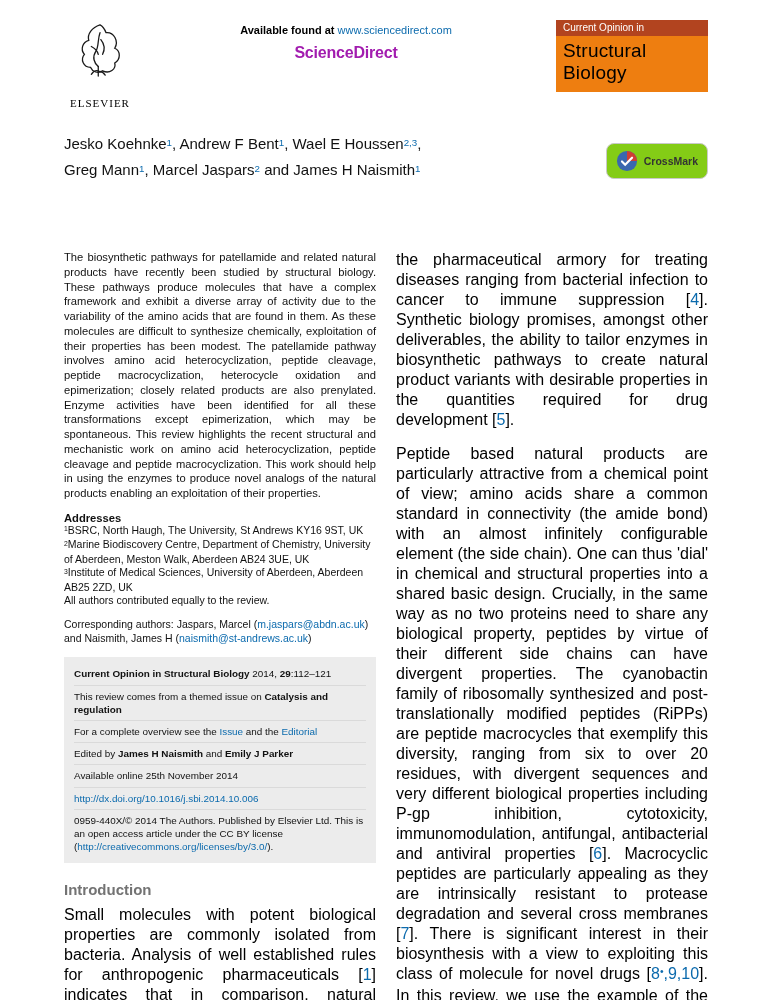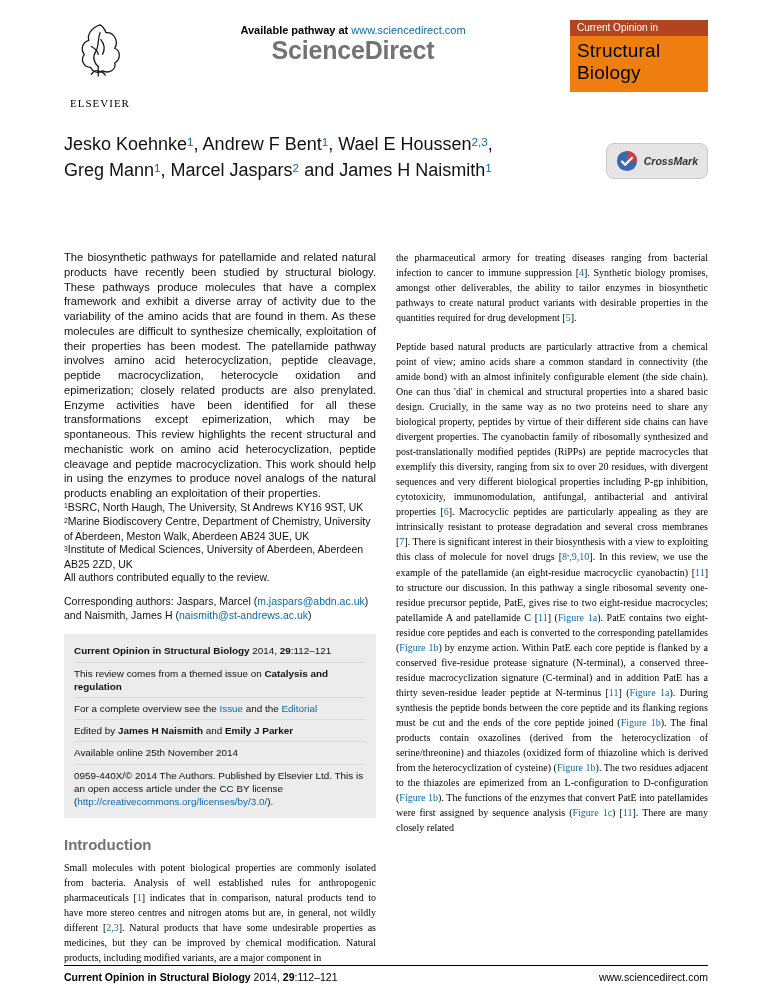--- a/index.html
+++ b/index.html
@@ -13,47 +13,47 @@
   .page{width:772px;height:1000px;margin:0 auto;background:#fff;padding:20px 64px 24px;
         display:flex;flex-direction:column;overflow:hidden;position:relative;}
 
   
   .header{display:flex;align-items:flex-start;}
   .elsevier{width:72px;flex:none;text-align:center;}
   .elsevier svg{width:52px;height:56px;display:block;margin:2px auto 0;}
   .elsevier-word{font-family:"Liberation Serif",serif;font-size:11px;letter-spacing:1px;color:#000;margin-top:19px;}
   .center-head{flex:1;text-align:center;padding-top:4px;}
   .avail{font-size:11px;color:#000;}
-  .sd-wordmark{font-size:25px;font-weight:700;color:#737373;letter-spacing:-0.2px;}
-  .badge{flex:none;width:138px;}
+  .sd-wordmark{margin-top:8px;font-size:16px;font-weight:700;color:#a21caf;letter-spacing:-0.2px;}
+  .badge{flex:none;width:152px;}
   .badge-top{background:var(--badge-top);color:#fff;font-size:10px;padding:2px 7px 3px;}
   .badge-main{background:var(--badge-main);color:#000000;font-size:19px;padding:4px 7px 8px;letter-spacing:0.2px;}
 
   
   .title-row{display:flex;align-items:flex-start;margin-top:16px;}
   .title-block{flex:1;min-width:0;}
   .article-title{font-size:19.5px;font-weight:700;color:#000;}
-  .authors{margin-top:7px;font-size:18px;line-height:24px;color:#111;}
+  .authors{margin-top:7px;font-size:15px;line-height:24px;color:#111;}
   .crossmark{flex:none;margin-left:16px;margin-top:18px;display:flex;align-items:center;gap:6px;
-             border:1px solid #c9c9c9;border-radius:8px;padding:6px 9px;background:#e5e5e5;font-style:italic;}
+             border:1px solid #c9c9c9;border-radius:8px;padding:6px 9px;background:#84cc16;}
   .crossmark svg{width:22px;height:22px;flex:none;}
   .crossmark-label{font-size:10.5px;color:#333;font-weight:600;}
 
   
   .columns{display:flex;gap:20px;margin-top:24px;}
   .col{flex:1;min-width:0;margin-top:42px;}
   .abstract{font-size:11.2px;line-height:14.75px;text-align:justify;color:#111;}
   .sec-h{font-size:11.2px;font-weight:700;margin-top:11px;}
   .addr-line{font-size:10.5px;line-height:13.5px;}
   .corr{margin-top:10px;font-size:10.5px;line-height:13.8px;}
   .infobox{margin-top:12px;background:var(--infobox);padding:6px 10px;font-size:9.9px;line-height:13.2px;}
   .infobox-entry{padding:4px 0;}
   .infobox-entry + .infobox-entry{border-top:1px solid #dadada;}
   .intro-h{margin-top:18px;font-size:15px;font-weight:700;color:#737373;}
-  .serif-p{font-family:Liberation Serif, serif;font-size:10px;line-height:15px;text-align:justify;color:#000;}
+  .serif-p{font-family:Liberation Sans, sans-serif;font-size:16px;line-height:20px;text-align:justify;color:#000;}
   .col-left .serif-p{margin-top:7px;}
   .col-right .serif-p + .serif-p{margin-top:14px;}
 
   
   .page-footer{margin-top:auto;border-top:1.6px solid #000;padding-top:5px;
                display:flex;justify-content:space-between;font-size:10.5px;color:#000;}
 
   
   .seg-link{color:var(--link);}
   .seg-bold{font-weight:700;}
@@ -75,21 +75,21 @@
           <path d="M20 28 C24 30 27 33 28 37"></path>
           <path d="M28 51 L28 62"></path>
           <path d="M28 56 C24 55 22 57 20 60"></path>
           <path d="M28 57 C32 56 34 58 36 61"></path>
         </g>
       </svg>
       <div class="elsevier-word">ELSEVIER</div>
     </div>
 
     <div class="center-head">
-      <div class="avail"><span class="seg-bold">Available pathway at </span><span class="seg-link">www.sciencedirect.com</span></div>
+      <div class="avail"><span class="seg-bold">Available found at </span><span class="seg-link">www.sciencedirect.com</span></div>
       <div class="sd-wordmark">ScienceDirect</div>
     </div>
 
     <div class="badge">
       <div class="badge-top">Current Opinion in</div>
       <div class="badge-main">Structural Biology</div>
     </div>
   </div>
 
   <div class="title-row">
@@ -107,35 +107,37 @@
       </svg>
       <span class="crossmark-label">CrossMark</span>
     </div>
   </div>
 
   <div class="columns">
 
     <div class="col col-left">
       <div class="abstract">The biosynthetic pathways for patellamide and related natural products have recently been studied by structural biology. These pathways produce molecules that have a complex framework and exhibit a diverse array of activity due to the variability of the amino acids that are found in them. As these molecules are difficult to synthesize chemically, exploitation of their properties has been modest. The patellamide pathway involves amino acid heterocyclization, peptide cleavage, peptide macrocyclization, heterocycle oxidation and epimerization; closely related products are also prenylated. Enzyme activities have been identified for all these transformations except epimerization, which may be spontaneous. This review highlights the recent structural and mechanistic work on amino acid heterocyclization, peptide cleavage and peptide macrocyclization. This work should help in using the enzymes to produce novel analogs of the natural products enabling an exploitation of their properties.</div>
 
+      <div class="sec-h">Addresses</div>
       <div>
         <div class="addr-line"><span class="seg-sup">1</span>BSRC, North Haugh, The University, St Andrews KY16 9ST, UK</div>
         <div class="addr-line"><span class="seg-sup">2</span>Marine Biodiscovery Centre, Department of Chemistry, University of Aberdeen, Meston Walk, Aberdeen AB24 3UE, UK</div>
         <div class="addr-line"><span class="seg-sup">3</span>Institute of Medical Sciences, University of Aberdeen, Aberdeen AB25 2ZD, UK</div>
         <div class="addr-line">All authors contributed equally to the review.</div>
       </div>
 
       <div class="corr">Corresponding authors: Jaspars, Marcel (<span class="seg-link">m.jaspars@abdn.ac.uk</span>) and Naismith, James H (<span class="seg-link">naismith@st-andrews.ac.uk</span>)</div>
 
       <div class="infobox">
         <div class="infobox-entry"><span class="seg-bold">Current Opinion in Structural Biology</span> 2014, <span class="seg-bold">29</span>:112–121</div>
         <div class="infobox-entry">This review comes from a themed issue on <span class="seg-bold">Catalysis and regulation</span></div>
         <div class="infobox-entry">For a complete overview see the <span class="seg-link">Issue</span> and the <span class="seg-link">Editorial</span></div>
         <div class="infobox-entry">Edited by <span class="seg-bold">James H Naismith</span> and <span class="seg-bold">Emily J Parker</span></div>
         <div class="infobox-entry">Available online 25th November 2014</div>
+        <div class="infobox-entry"><span class="seg-link">http://dx.doi.org/10.1016/j.sbi.2014.10.006</span></div>
         <div class="infobox-entry">0959-440X/© 2014 The Authors. Published by Elsevier Ltd. This is an open access article under the CC BY license (<span class="seg-link">http://creativecommons.org/licenses/by/3.0/</span>).</div>
       </div>
 
       <div class="intro-h">Introduction</div>
       <div class="serif-p">Small molecules with potent biological properties are commonly isolated from bacteria. Analysis of well established rules for anthropogenic pharmaceuticals [<span class="seg-link">1</span>] indicates that in comparison, natural products tend to have more stereo centres and nitrogen atoms but are, in general, not wildly different [<span class="seg-link">2,3</span>]. Natural products that have some undesirable properties as medicines, but they can be improved by chemical modification. Natural products, including modified variants, are a major component in</div>
     </div>
 
     <div class="col col-right">
       <div class="serif-p">the pharmaceutical armory for treating diseases ranging from bacterial infection to cancer to immune suppression [<span class="seg-link">4</span>]. Synthetic biology promises, amongst other deliverables, the ability to tailor enzymes in biosynthetic pathways to create natural product variants with desirable properties in the quantities required for drug development [<span class="seg-link">5</span>].</div>
       <div class="serif-p">Peptide based natural products are particularly attractive from a chemical point of view; amino acids share a common standard in connectivity (the amide bond) with an almost infinitely configurable element (the side chain). One can thus 'dial' in chemical and structural properties into a shared basic design. Crucially, in the same way as no two proteins need to share any biological property, peptides by virtue of their different side chains can have divergent properties. The cyanobactin family of ribosomally synthesized and post-translationally modified peptides (RiPPs) are peptide macrocycles that exemplify this diversity, ranging from six to over 20 residues, with divergent sequences and very different biological properties including P-gp inhibition, cytotoxicity, immunomodulation, antifungal, antibacterial and antiviral properties [<span class="seg-link">6</span>]. Macrocyclic peptides are particularly appealing as they are intrinsically resistant to protease degradation and several cross membranes [<span class="seg-link">7</span>]. There is significant interest in their biosynthesis with a view to exploiting this class of molecule for novel drugs [<span class="seg-link">8</span><span class="seg-suplink">•</span><span class="seg-link">,9,10</span>]. In this review, we use the example of the patellamide (an eight-residue macrocyclic cyanobactin) [<span class="seg-link">11</span>] to structure our discussion. In this pathway a single ribosomal seventy one-residue precursor peptide, PatE, gives rise to two eight-residue macrocycles; patellamide A and patellamide C [<span class="seg-link">11</span>] (<span class="seg-link">Figure 1a</span>). PatE contains two eight-residue core peptides and each is converted to the corresponding patellamides (<span class="seg-link">Figure 1b</span>) by enzyme action. Within PatE each core peptide is flanked by a conserved five-residue protease signature (N-terminal), a conserved three-residue macrocyclization signature (C-terminal) and in addition PatE has a thirty seven-residue leader peptide at N-terminus [<span class="seg-link">11</span>] (<span class="seg-link">Figure 1a</span>). During synthesis the peptide bonds between the core peptide and its flanking regions must be cut and the ends of the core peptide joined (<span class="seg-link">Figure 1b</span>). The final products contain oxazolines (derived from the heterocyclization of serine/threonine) and thiazoles (oxidized form of thiazoline which is derived from the heterocyclization of cysteine) (<span class="seg-link">Figure 1b</span>). The two residues adjacent to the thiazoles are epimerized from an L-configuration to D-configuration (<span class="seg-link">Figure 1b</span>). The functions of the enzymes that convert PatE into patellamides were first assigned by sequence analysis (<span class="seg-link">Figure 1c</span>) [<span class="seg-link">11</span>]. There are many closely related</div>

